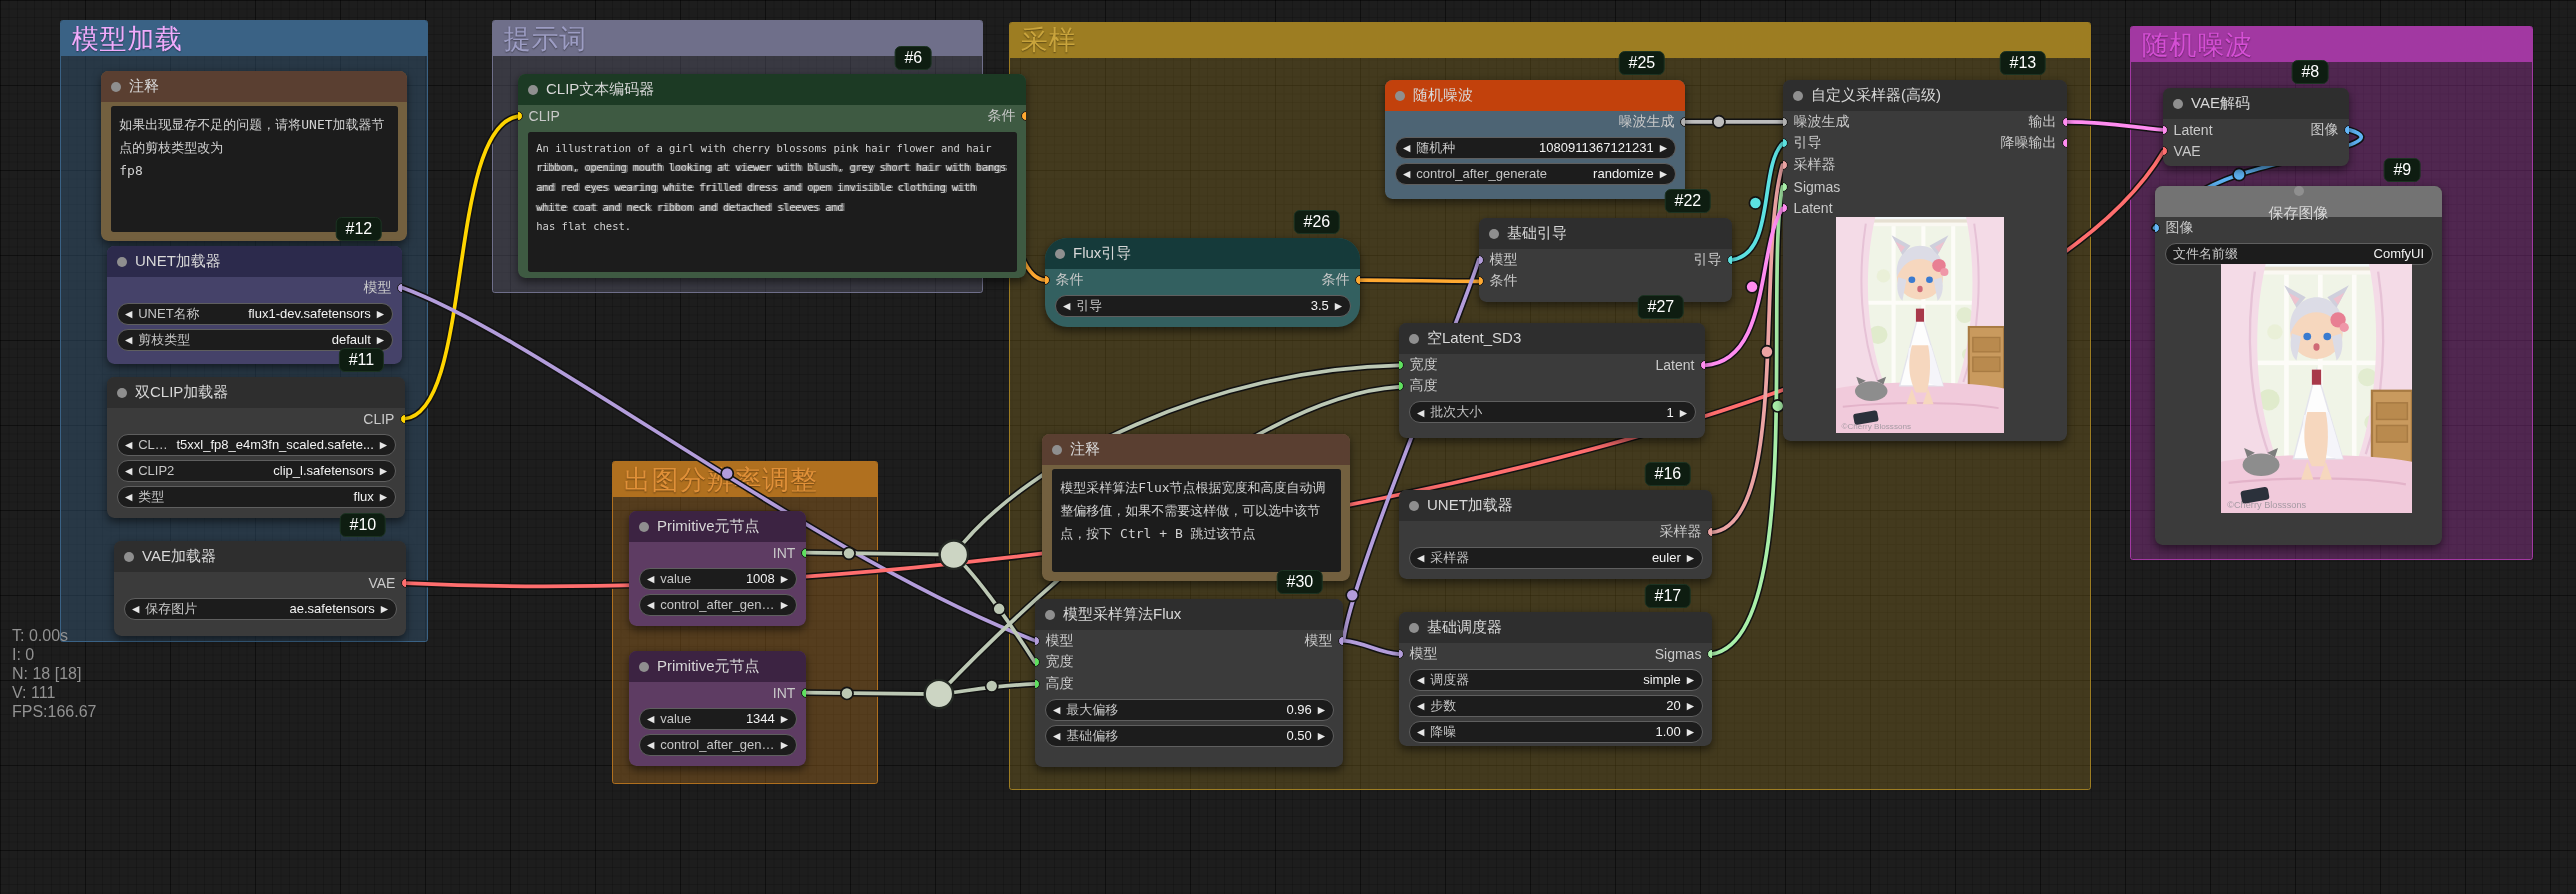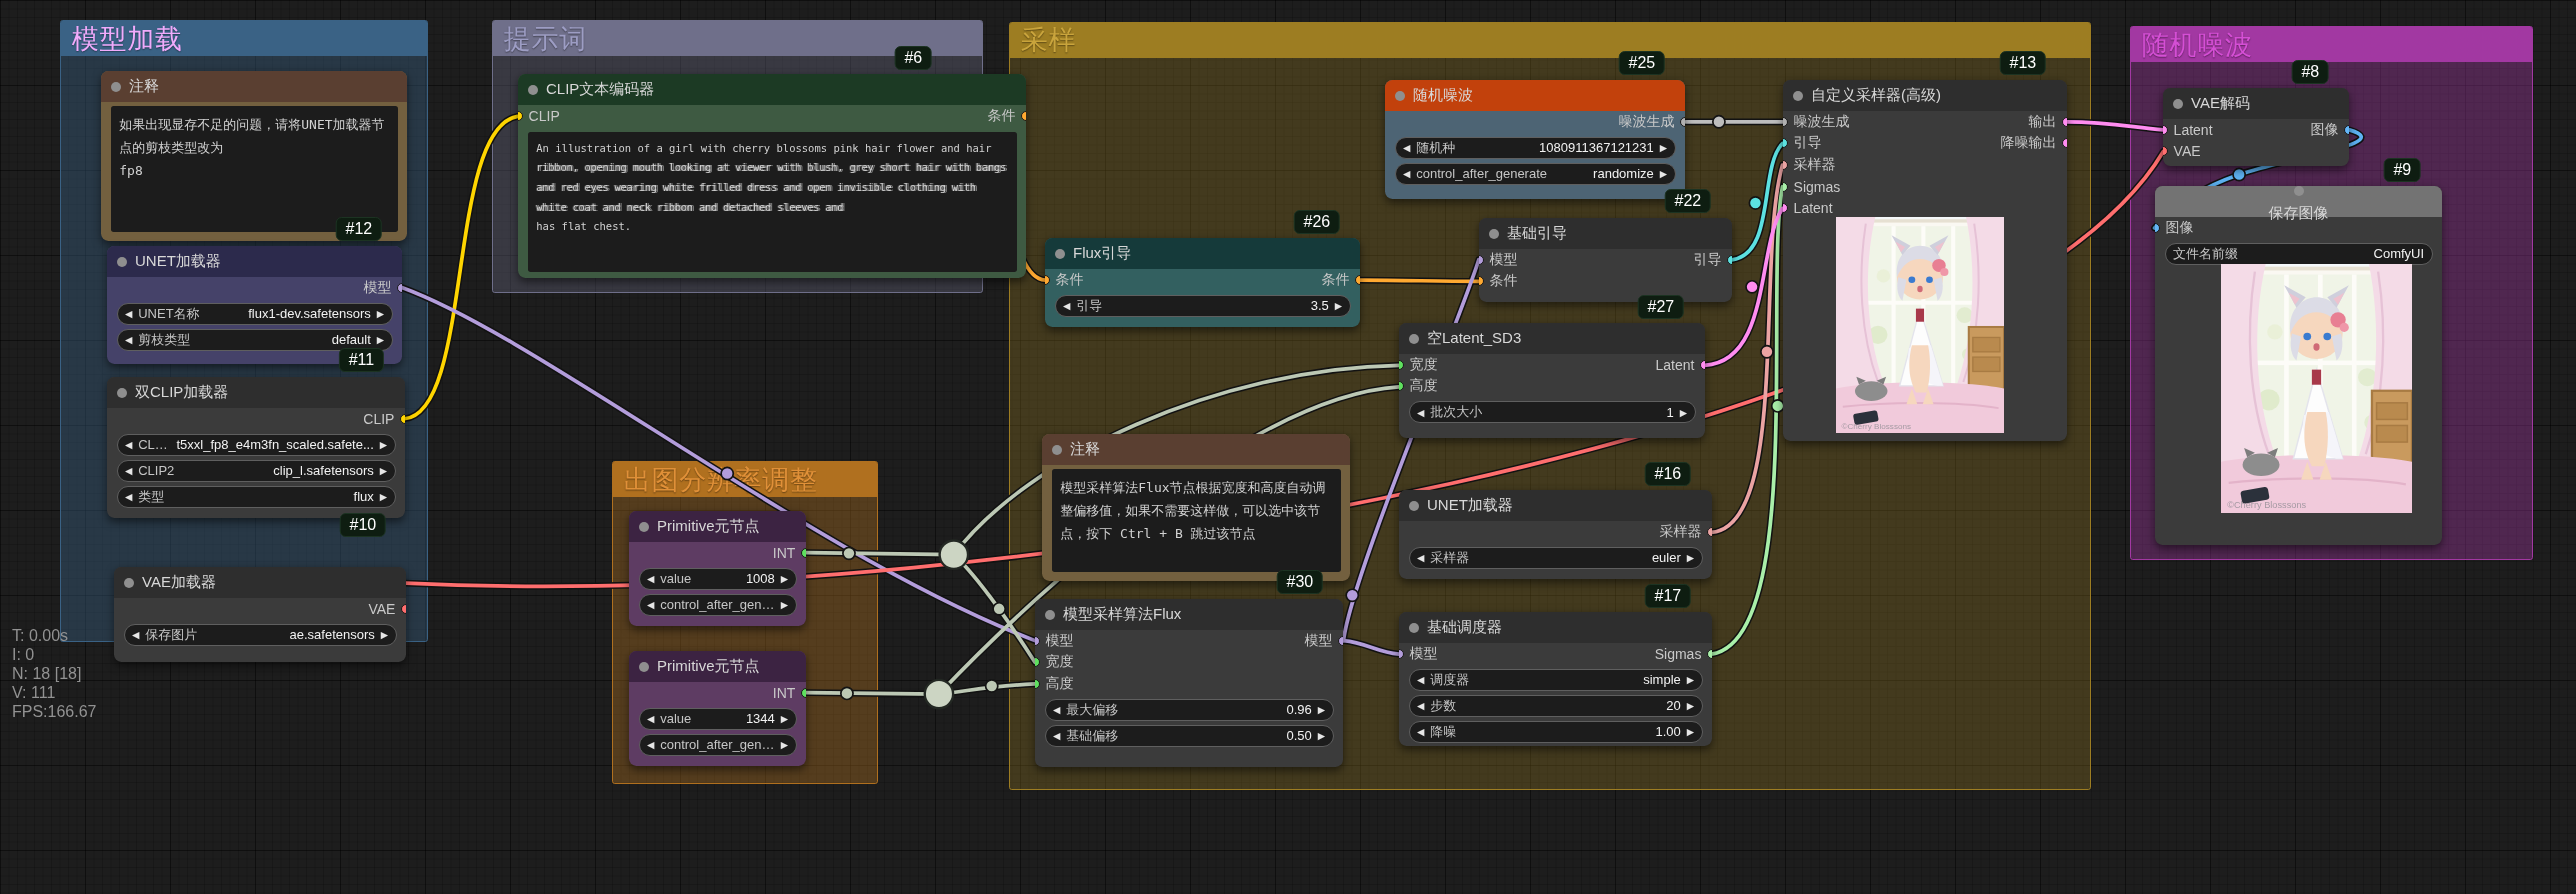--- a/index.html
+++ b/index.html
@@ -200,21 +200,21 @@
           <span class="val">clip_l.safetensors</span>
           <span class="arrow">▶</span>
         </div>
         <div class="pill">
           <span class="arrow">◀</span>
           <span class="lbl">类型</span>
           <span class="val">flux</span>
           <span class="arrow">▶</span>
         </div>
       </div>
-      <div class="node" style="left: 114px; top: 541px; width: 292px; height: 95px; background: rgb(59, 59, 59); margin-top: 26px;">
+      <div class="node" style="left: 114px; top: 541px; width: 292px; height: 95px; background: rgb(59, 59, 59);">
         <div class="node-header" style="background: rgb(46, 46, 46);">
           <span class="title-dot"></span>
           <span>VAE加载器</span>
         </div>
         <div class="row">
           <div class="slot out">
             <span>VAE</span>
             <span class="dot" style="background: rgb(255, 110, 110);"></span>
           </div>
         </div>
@@ -311,21 +311,21 @@
           <span class="val">1080911367121231</span>
           <span class="arrow">▶</span>
         </div>
         <div class="pill">
           <span class="arrow">◀</span>
           <span class="lbl">control_after_generate</span>
           <span class="val">randomize</span>
           <span class="arrow">▶</span>
         </div>
       </div>
-      <div class="node" style="left: 1045px; top: 238px; width: 315px; height: 89px; background: rgb(51, 96, 96);">
+      <div class="node" style="left: 1045px; top: 238px; width: 315px; height: 89px; background: rgb(51, 96, 96); border-radius: 22px;">
         <div class="node-header" style="background: rgb(21, 58, 58);">
           <span class="title-dot"></span>
           <span>Flux引导</span>
         </div>
         <div class="row">
           <div class="slot in">
             <span class="dot" style="background: rgb(255, 169, 49);"></span>
             <span>条件</span>
           </div>
           <div class="slot out">

